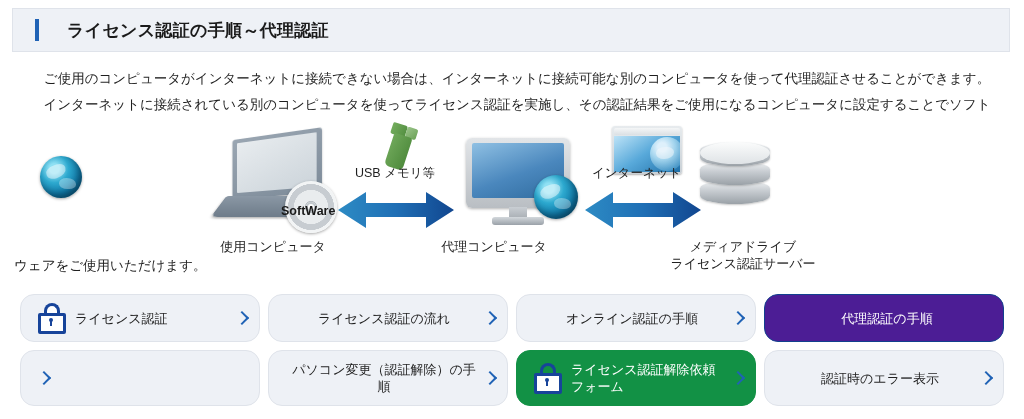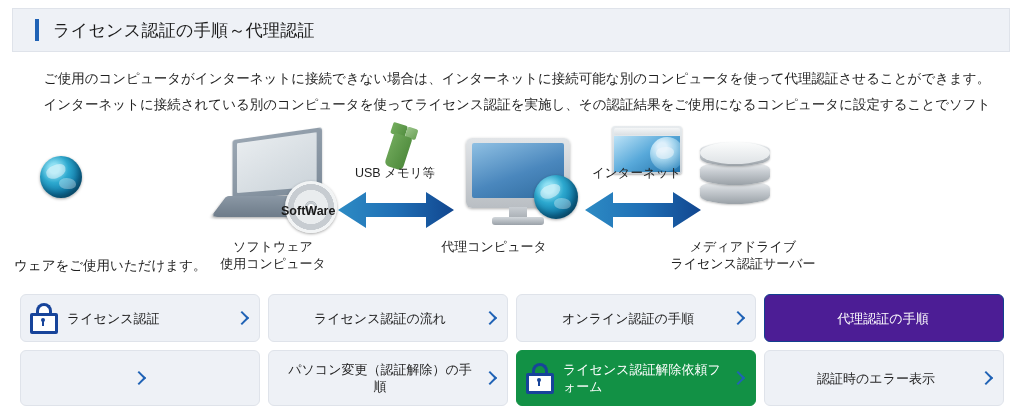--- a/index.html
+++ b/index.html
@@ -31,23 +31,23 @@
     align-items: center;
   }
   .header-accent {
     width: 4px;
     height: 22px;
     background: #1f62b5;
     margin-left: 22px;
     flex: 0 0 auto;
   }
   .header-title {
-    margin-left: 14px;
+    margin-left: 28px;
     font-size: 17px;
-    font-weight: normal;
+    font-weight: bold;
     color: #1a1a1a;
     letter-spacing: 0.3px;
     white-space: nowrap;
   }
 
   
   .intro {
     position: absolute;
     left: 12px;
     top: 66px;
@@ -253,28 +253,27 @@
     display: flex;
     gap: 8px;
     margin-bottom: 8px;
   }
   .btn {
     flex: 1 1 0;
     min-width: 0;
     height: 48px;
     background: #eef1f6;
     border: 1px solid #dfe3ea;
-    border-radius: 6px;
+    border-radius: 14px;
     box-sizing: border-box;
     display: flex;
     align-items: center;
     position: relative;
-    padding: 0 10px 0 8px;
+    padding: 0 10px 0 16px;
     cursor: pointer;
-    justify-content: center;
   }
   .btn.tall { height: 56px; }
   .btn.active {
     background: #4c1d95;
     border-color: #12408e;
   }
   .btn.green {
     background: #129145;
     border-color: #129145;
   }
@@ -370,21 +369,20 @@
 
   <span class="tail-text">ウェアをご使用いただけます。</span>
 
   <div class="laptop">
     <div class="laptop-screen"></div>
     <div class="laptop-base"></div>
     <div class="cd"></div>
   </div>
   <span class="software-label" style="left:281px; top:84px;">SoftWare</span>
   <div class="caption two-line" style="left:208px; top:118px; width:130px;">
-    <div>ソフトウェア</div>
     <div>使用コンピュータ</div>
   </div>
 
   <div class="usb">
     <div class="usb-cap"></div>
     <div class="usb-tip"></div>
     <div class="usb-body"></div>
   </div>
   <span class="label-small" style="left:355px; top:45px;">USB メモリ等</span>
 

